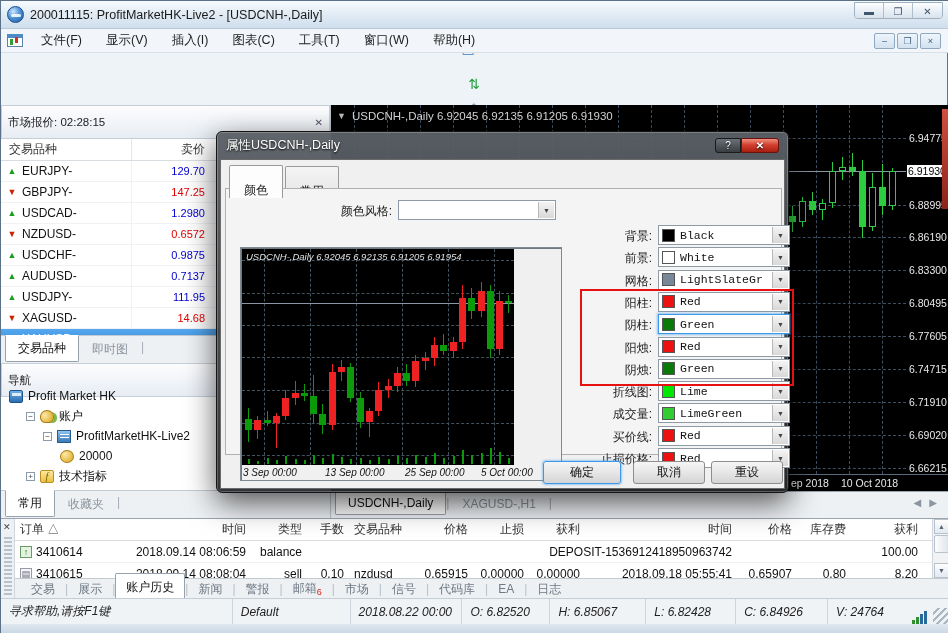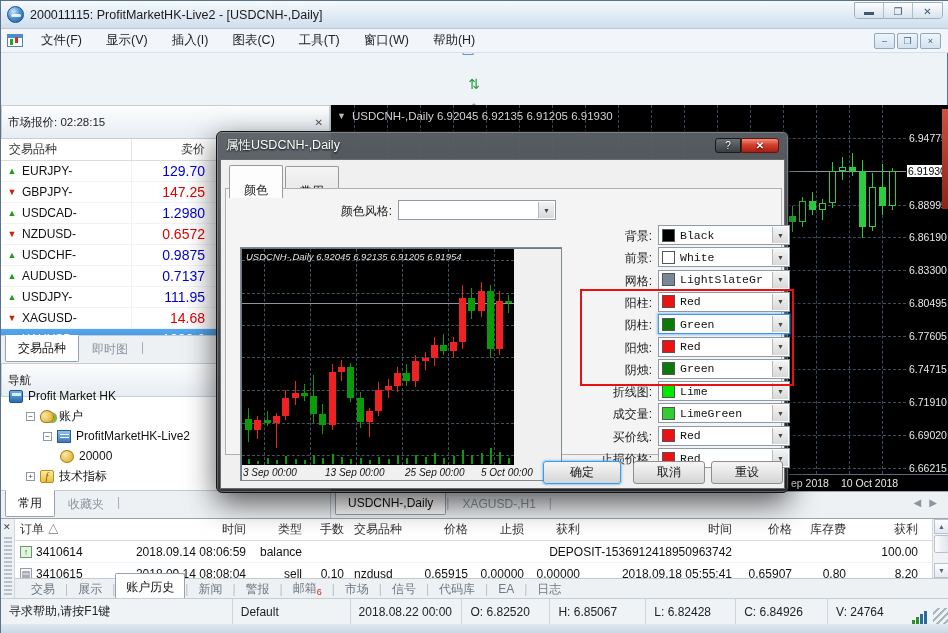--- a/index.html
+++ b/index.html
@@ -51,21 +51,21 @@
     display:flex;align-items:center;padding:16px 6px;font-size:11.5px;color:#222;}
   .pane-head .x{margin-left:auto;color:#556;font-size:10px;}
   #mw-colhead{height:22px;display:grid;grid-template-columns:130px 78px;align-items:center;
     border-bottom:1px solid #d8dde2;font-size:12px;color:#333;}
   #mw-colhead .c1{padding-left:8px;}
   #mw-colhead .c2{text-align:right;padding-right:4px;border-left:1px solid #e3e6ea;height:100%;display:flex;align-items:center;justify-content:flex-end;}
   .mw-row{height:21px;display:grid;grid-template-columns:130px 78px 122px;align-items:center;border-bottom:1px solid #f0f2f4;}
   .mw-sym{padding-left:6px;display:flex;align-items:center;gap:5px;color:#111;}
   .mw-arrow{font-size:9px;width:10px;text-align:center;}
   .mw-arrow.up{color:#18a018;}.mw-arrow.down{color:#cc2200;}
-  .mw-price{text-align:center;padding-right:4px;border-left:1px solid #f0f2f4;height:100%;display:flex;align-items:center;justify-content:flex-end;font-size:14px;}
+  .mw-price{text-align:center;padding-right:4px;border-left:1px solid #f0f2f4;height:100%;display:flex;align-items:center;justify-content:flex-end;font-size:11px;}
   .mw-price.pblue{color:#0000d0;}.mw-price.pred{color:#e00000;}
   .mw-row.selected{background:linear-gradient(180deg,#55a8ee,#2f84d8);}
   .mw-row.selected .mw-sym,.mw-row.selected .mw-price{color:#fff;border-left-color:transparent;}
   .panel-tabs{position:absolute;left:0;width:330px;height:28px;background:#eef1f4;border-top:1px solid #c2cad2;
     display:flex;align-items:flex-start;padding:0 4px;border-right:1px solid #b9c4cf;}
   .ptab{padding:4px 12px;font-size:12px;color:#8a939c;border:1px solid transparent;}
   .ptab.active{background:#fff;border-color:#98a2ac;border-top-color:#fff;color:#111;border-radius:0 0 2px 2px;margin-top:-1px;}
   .ptab-sep{color:#aab;margin-top:4px;}
   #mw-tabs{top:230px;}
   
@@ -124,21 +124,21 @@
   #term-thumb{position:absolute;left:1px;top:16px;width:15px;height:18px;background:linear-gradient(90deg,#fdfdfe,#dfe6ec);border:1px solid #b8c2cc;border-radius:2px;}
   #term-tabs{position:absolute;left:14px;top:59px;width:934px;height:21px;background:#eef1f4;border-top:1px solid #c2cad2;
     display:flex;align-items:center;padding:0 6px;}
   .ttab{padding:2px 10px;font-size:12px;color:#6f7883;position:relative;}
   .ttab.active{background:#fff;border:1px solid #98a2ac;border-bottom-color:#fff;color:#111;margin-top:-6px;padding-top:5px;border-radius:2px 2px 0 0;}
   .ttab .badge{color:#d42010;font-size:9px;vertical-align:sub;}
   .ttab-sep{color:#b8c0c8;}
   
   #statusbar{position:absolute;left:0;top:597px;width:948px;height:26px;background:#f0f3f6;border-top:1px solid #c5cdd5;
     display:flex;align-items:stretch;font-size:12px;color:#222;}
-  .sseg{display:flex;align-items:center;padding:0 8px;border-right:1px solid #cdd4db;white-space:nowrap;overflow:hidden;}
+  .sseg{display:flex;align-items:center;padding:0 8px;border-right:1px solid #cdd4db;white-space:nowrap;overflow:hidden;font-style:italic;}
   #conn-icon{display:flex;align-items:flex-end;gap:1px;padding:0 6px;}
   #conn-icon i{display:block;width:3px;background:#2f8f2f;}
   #resize-grip{margin-left:auto;width:16px;height:16px;align-self:flex-end;
     background:repeating-linear-gradient(135deg,transparent 0 3px,#aab6c2 3px 5px);}
   #bottom-chrome{position:absolute;left:0;top:623px;width:948px;height:10px;background:linear-gradient(180deg,#dfe8f1,#c8d6e4);}
   
   #dlg{position:absolute;left:215px;top:130px;width:573px;height:362px;z-index:40;
     background:linear-gradient(180deg,rgba(90,96,102,.96),rgba(38,41,45,.94));
     border:1px solid #141414;border-radius:6px;box-shadow:0 10px 30px rgba(0,0,0,.65),inset 0 0 0 1px rgba(255,255,255,.22);}
   #dlg-title{height:26px;display:flex;align-items:center;color:#fff;padding:0 9px;font-size:12.5px;

